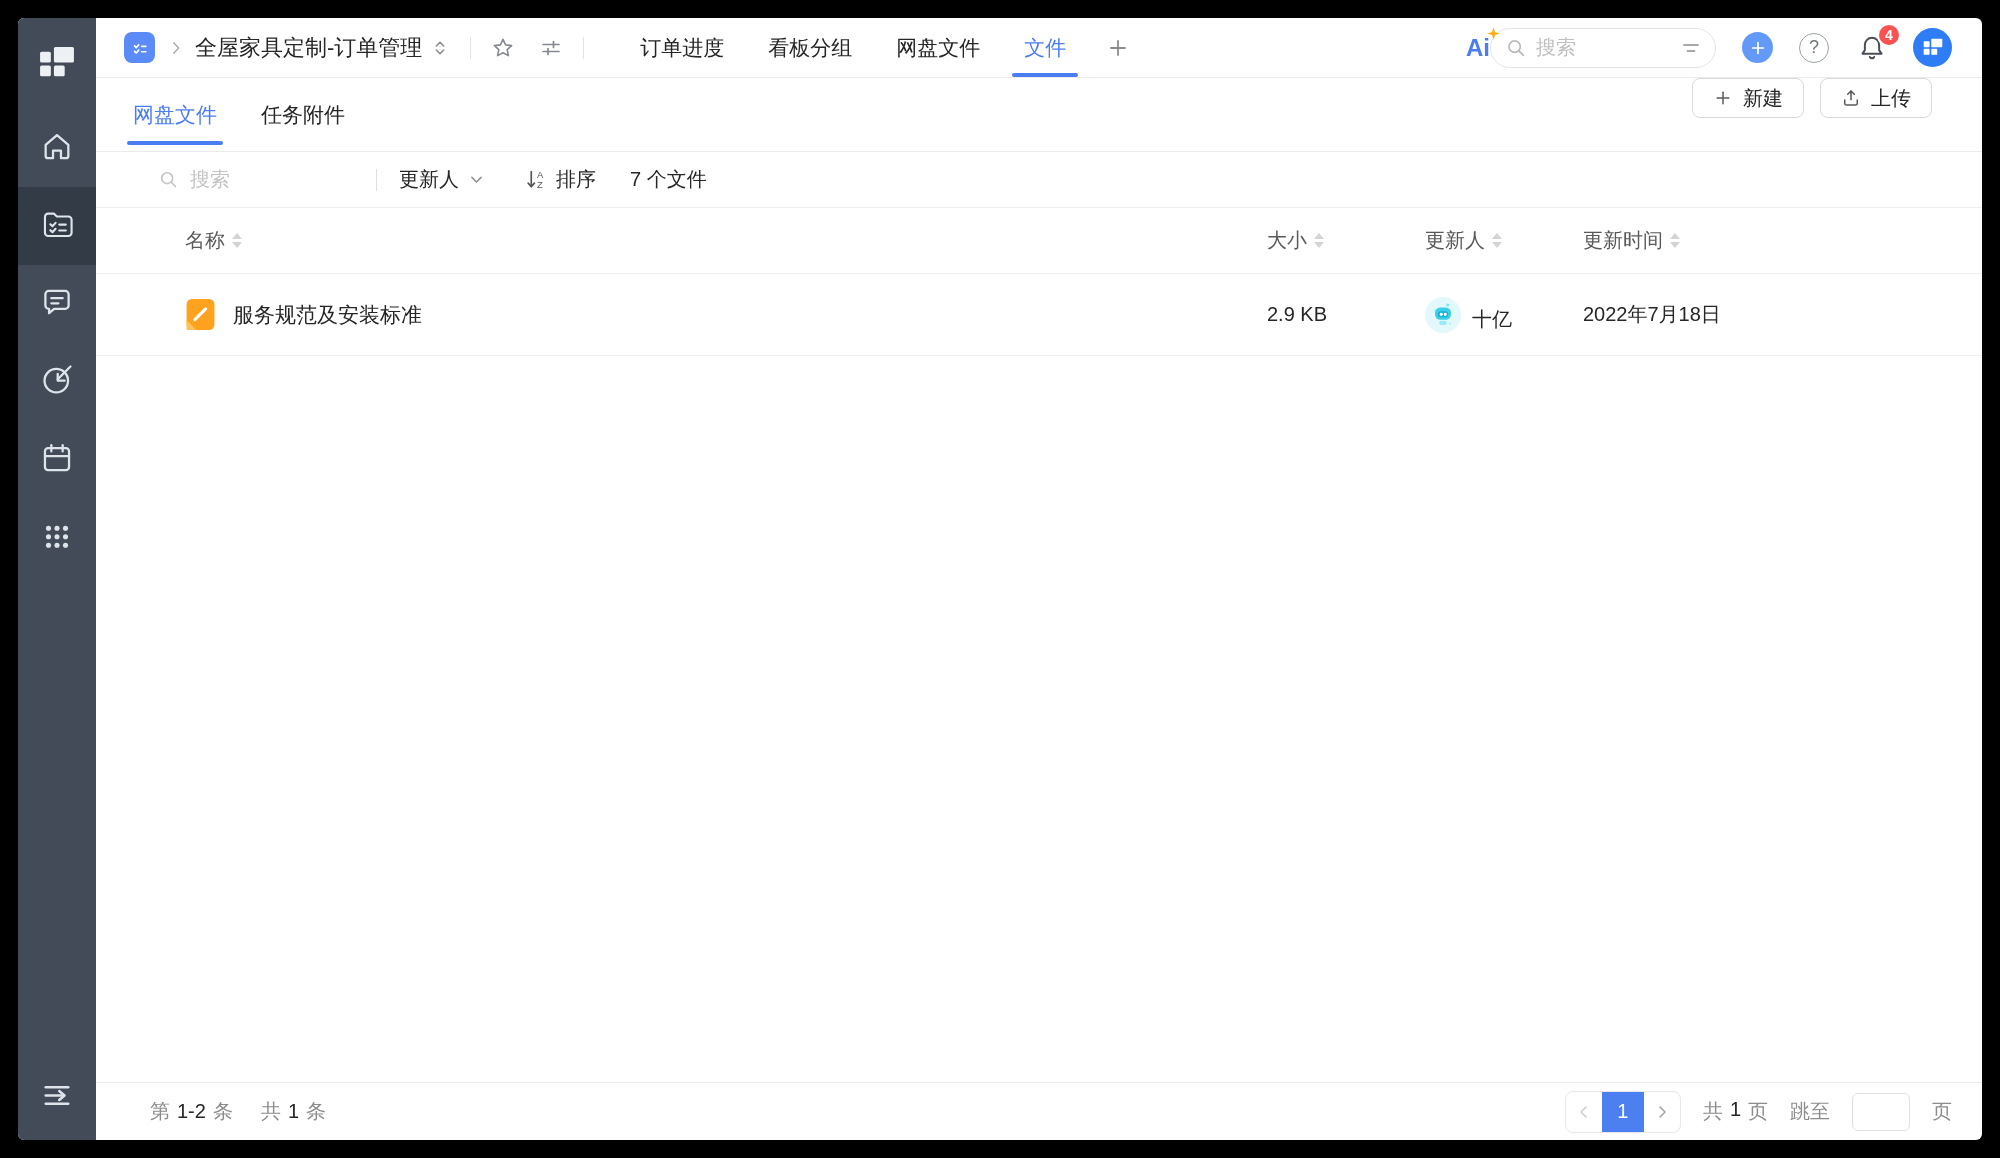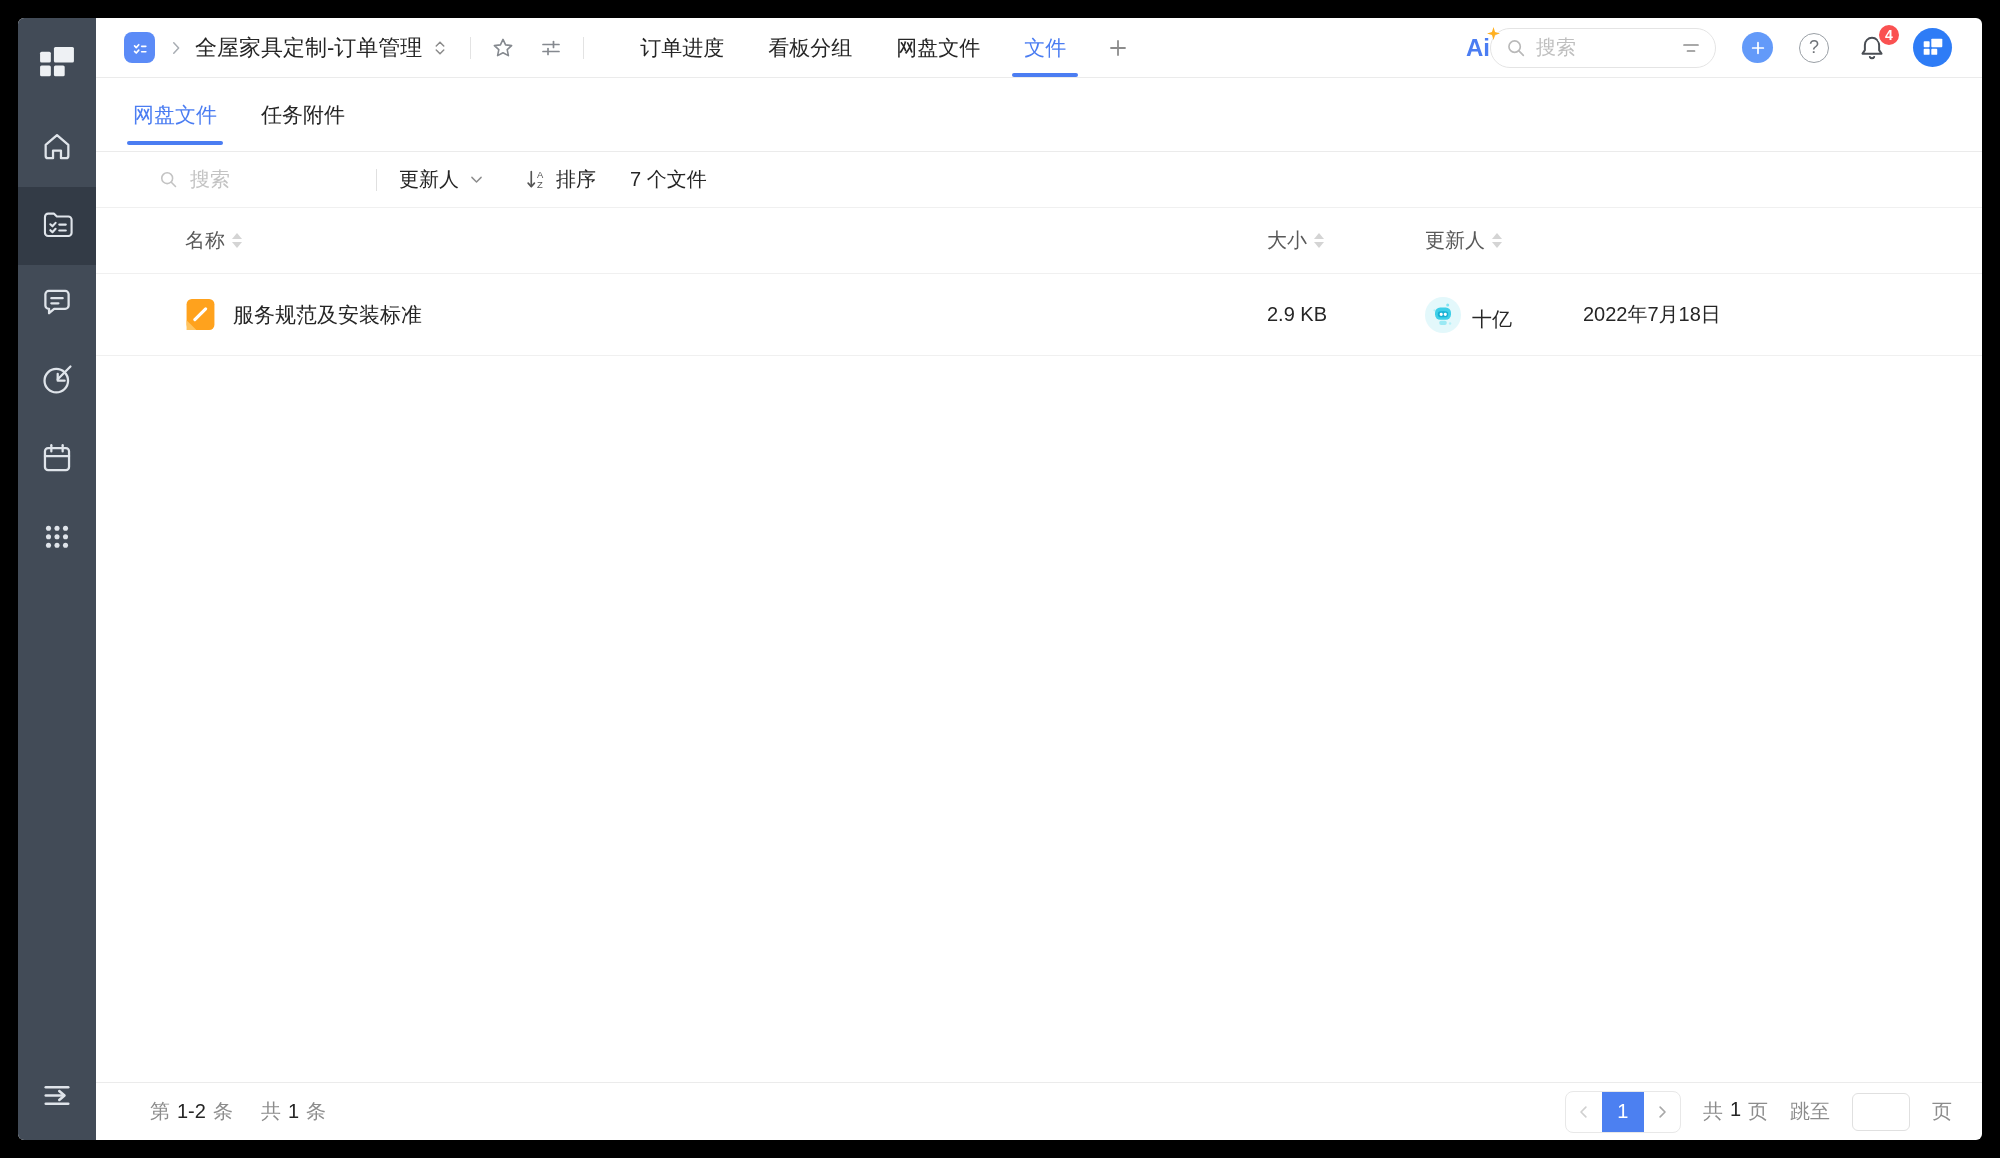--- a/index.html
+++ b/index.html
@@ -283,20 +283,41 @@
           </svg>
         </span>
       </div>
     </header>
 
     <div class="subbar">
       <div class="subtabs">
         <span class="subtab active">网盘文件</span>
         <span class="subtab">任务附件</span>
       </div>
+      <div class="subbar-actions">
+        <button class="btn">
+          <span class="bicon">
+            <svg width="20" height="20" viewBox="0 0 24 24" fill="none" stroke="currentColor" stroke-width="1.8" stroke-linecap="round">
+                <path d="M12 5v14"></path>
+                <path d="M5 12h14"></path>
+              </svg>
+          </span>
+          <span>新建</span>
+        </button>
+        <button class="btn">
+          <span class="bicon">
+            <svg width="20" height="20" viewBox="0 0 24 24" fill="none" stroke="currentColor" stroke-width="1.8" stroke-linecap="round" stroke-linejoin="round">
+              <path d="M12 14V4"></path>
+                <path d="M8 7.5L12 3.5l4 4"></path>
+                <path d="M4.5 14.5v4a2 2 0 0 0 2 2h11a2 2 0 0 0 2-2v-4"></path>
+            </svg>
+          </span>
+          <span>上传</span>
+        </button>
+      </div>
     </div>
 
 
     <div class="toolbar">
       <span class="tsearch">
         <svg width="21" height="21" viewBox="0 0 24 24" fill="none" stroke="#c3c3c3" stroke-width="1.8" stroke-linecap="round">
           <circle cx="10.5" cy="10.5" r="6.2"></circle>
             <path d="M15.2 15.2L20 20"></path>
         </svg>
         <input placeholder="搜索" style="">
@@ -330,20 +351,27 @@
       </span>
       <span class="th">
         <span>大小</span>
         <span class="sort-arrows">
             <i class="up"></i>
             <i class="dn"></i>
           </span>
       </span>
       <span class="th">
         <span>更新人</span>
+        <span class="sort-arrows">
+            <i class="up"></i>
+            <i class="dn"></i>
+          </span>
+      </span>
+      <span class="th">
+        <span>更新时间</span>
         <span class="sort-arrows">
             <i class="up"></i>
             <i class="dn"></i>
           </span>
       </span>
     </div>
 
     <div class="trow tgrid">
       <span class="cell-name">
         <svg width="31" height="33" viewBox="0 0 30 32">

